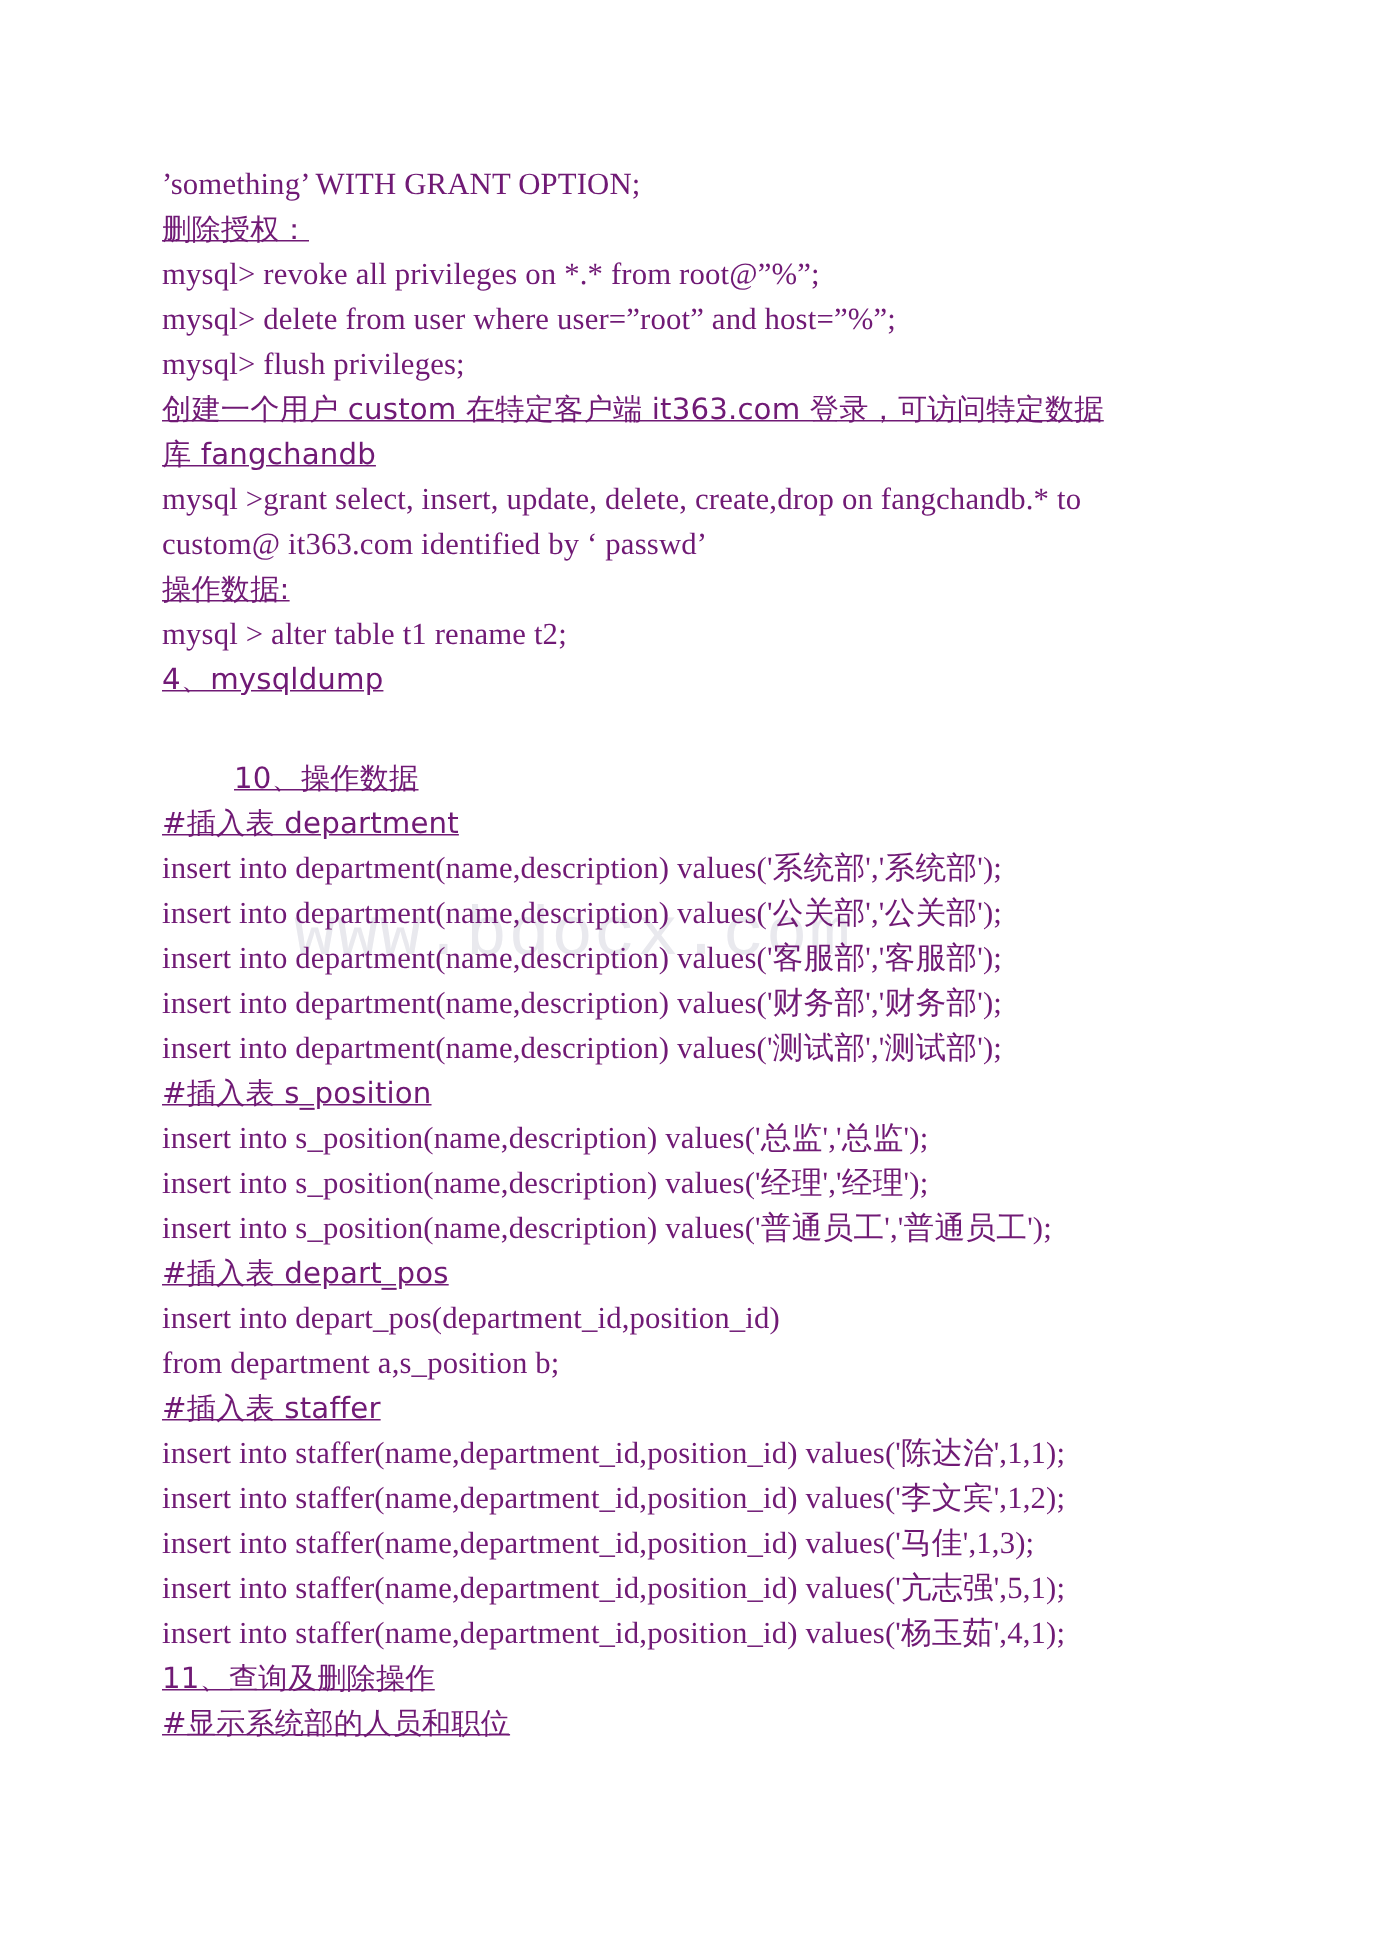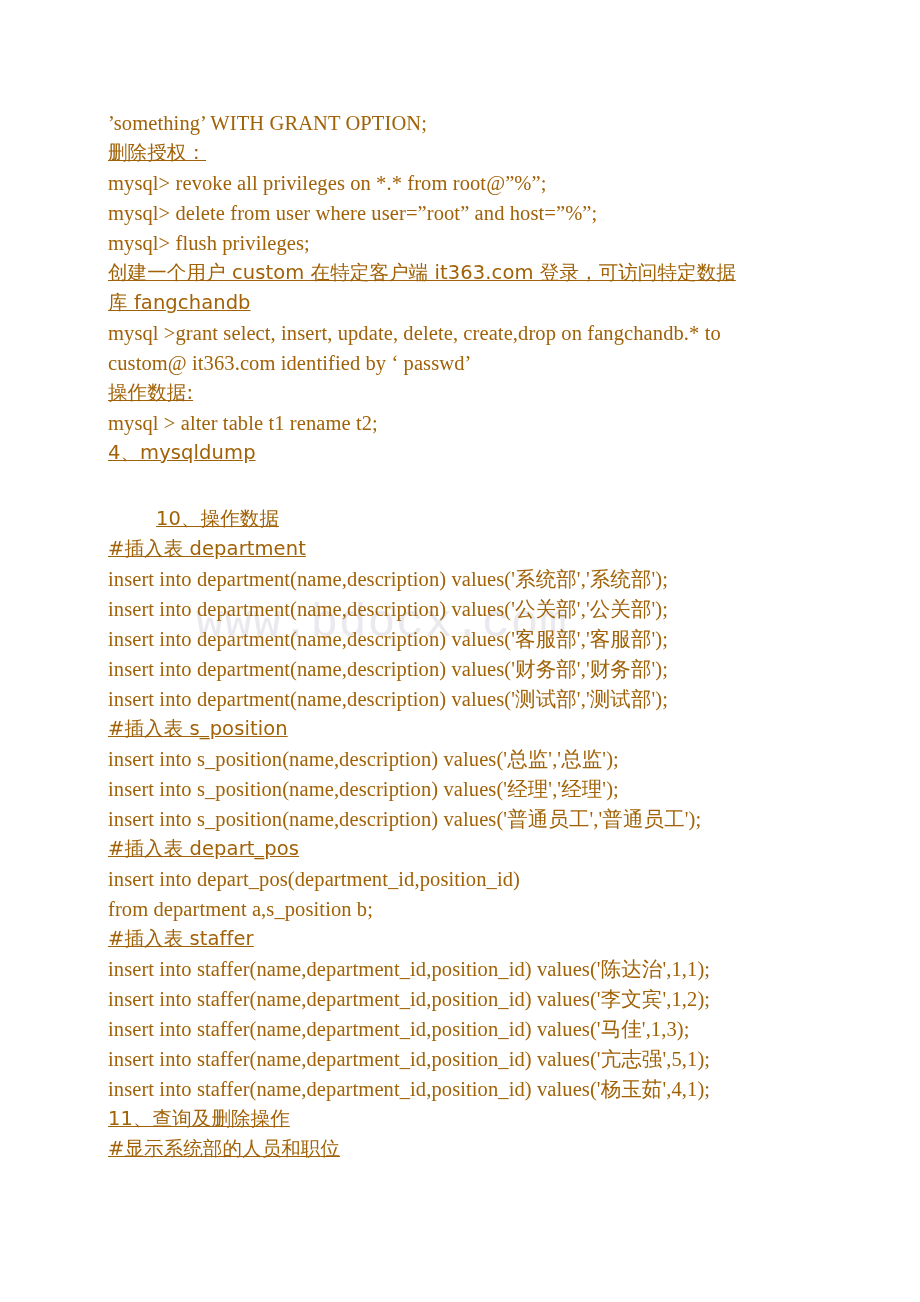--- a/index.html
+++ b/index.html
@@ -31,21 +31,21 @@
   .body-text {
     position: absolute;
     left: 108px;
     top: 108px;
     width: 700px;
     z-index: 2;
   }
   .line {
     font-size: 20.5px;
     line-height: 30px;
-    color: #a16207;
+    color: #701a75;
     white-space: pre;
     letter-spacing: 0.1px;
   }
   
   .line.hei {
     font-family: "DejaVu Sans", "Liberation Sans", sans-serif;
     font-size: 19.5px;
     text-decoration: underline;
   }
   .line.spacer {

